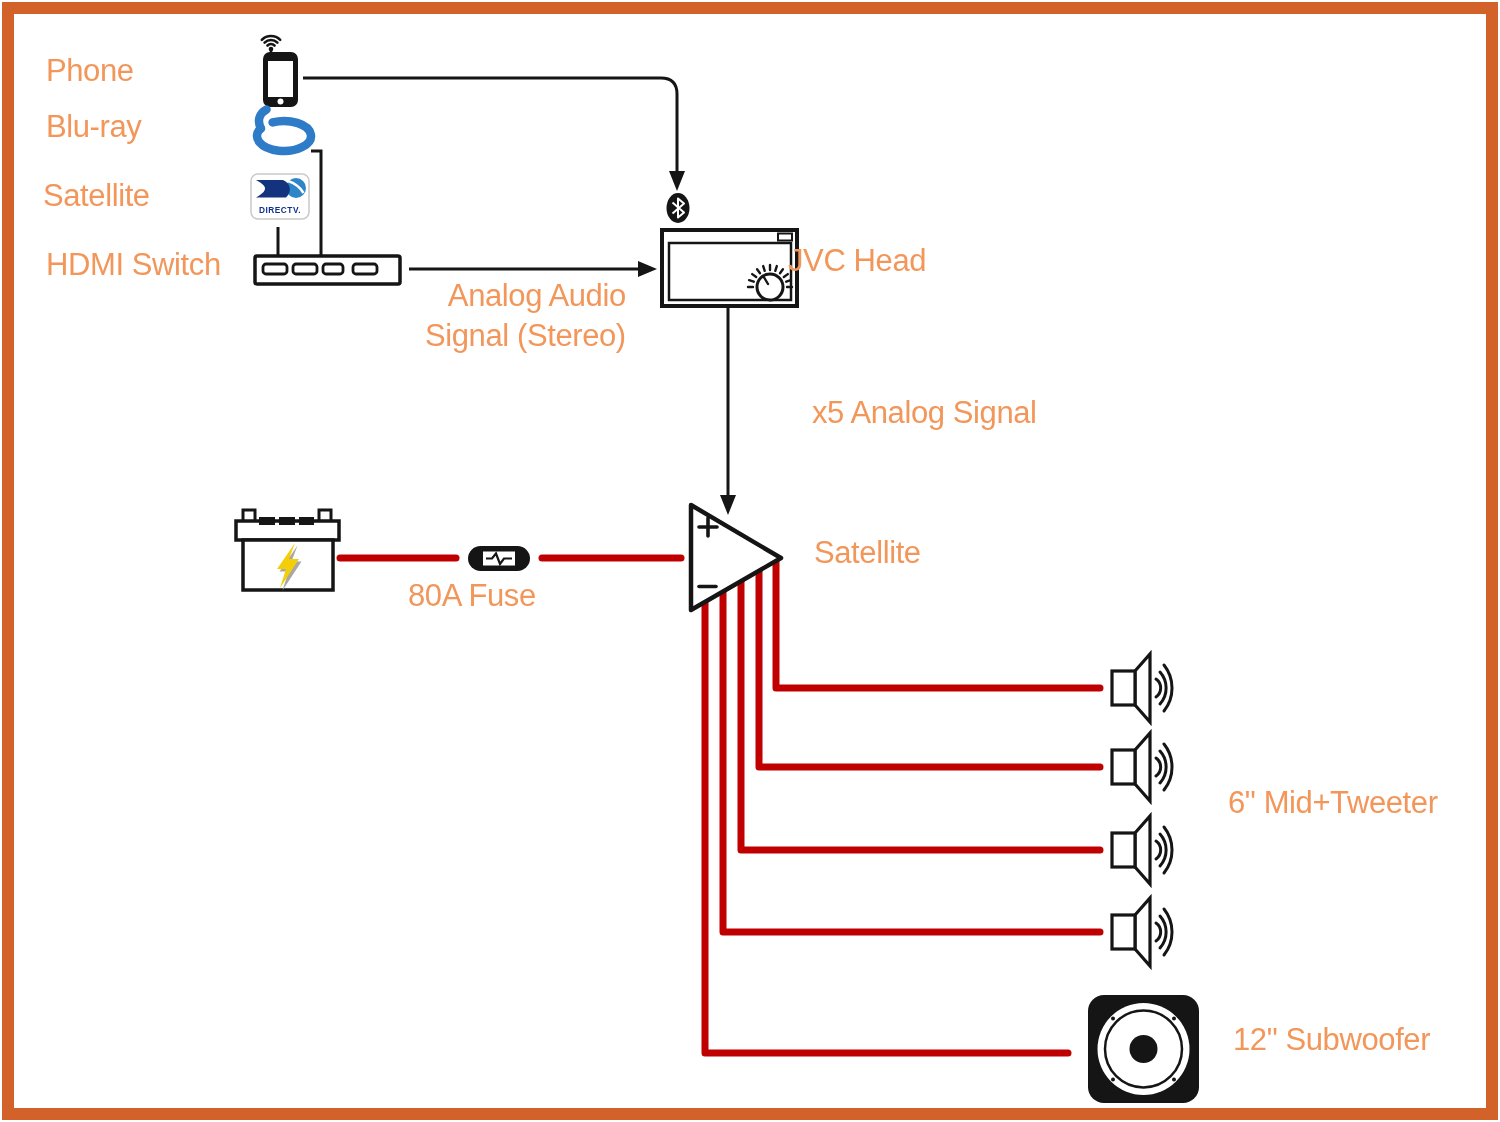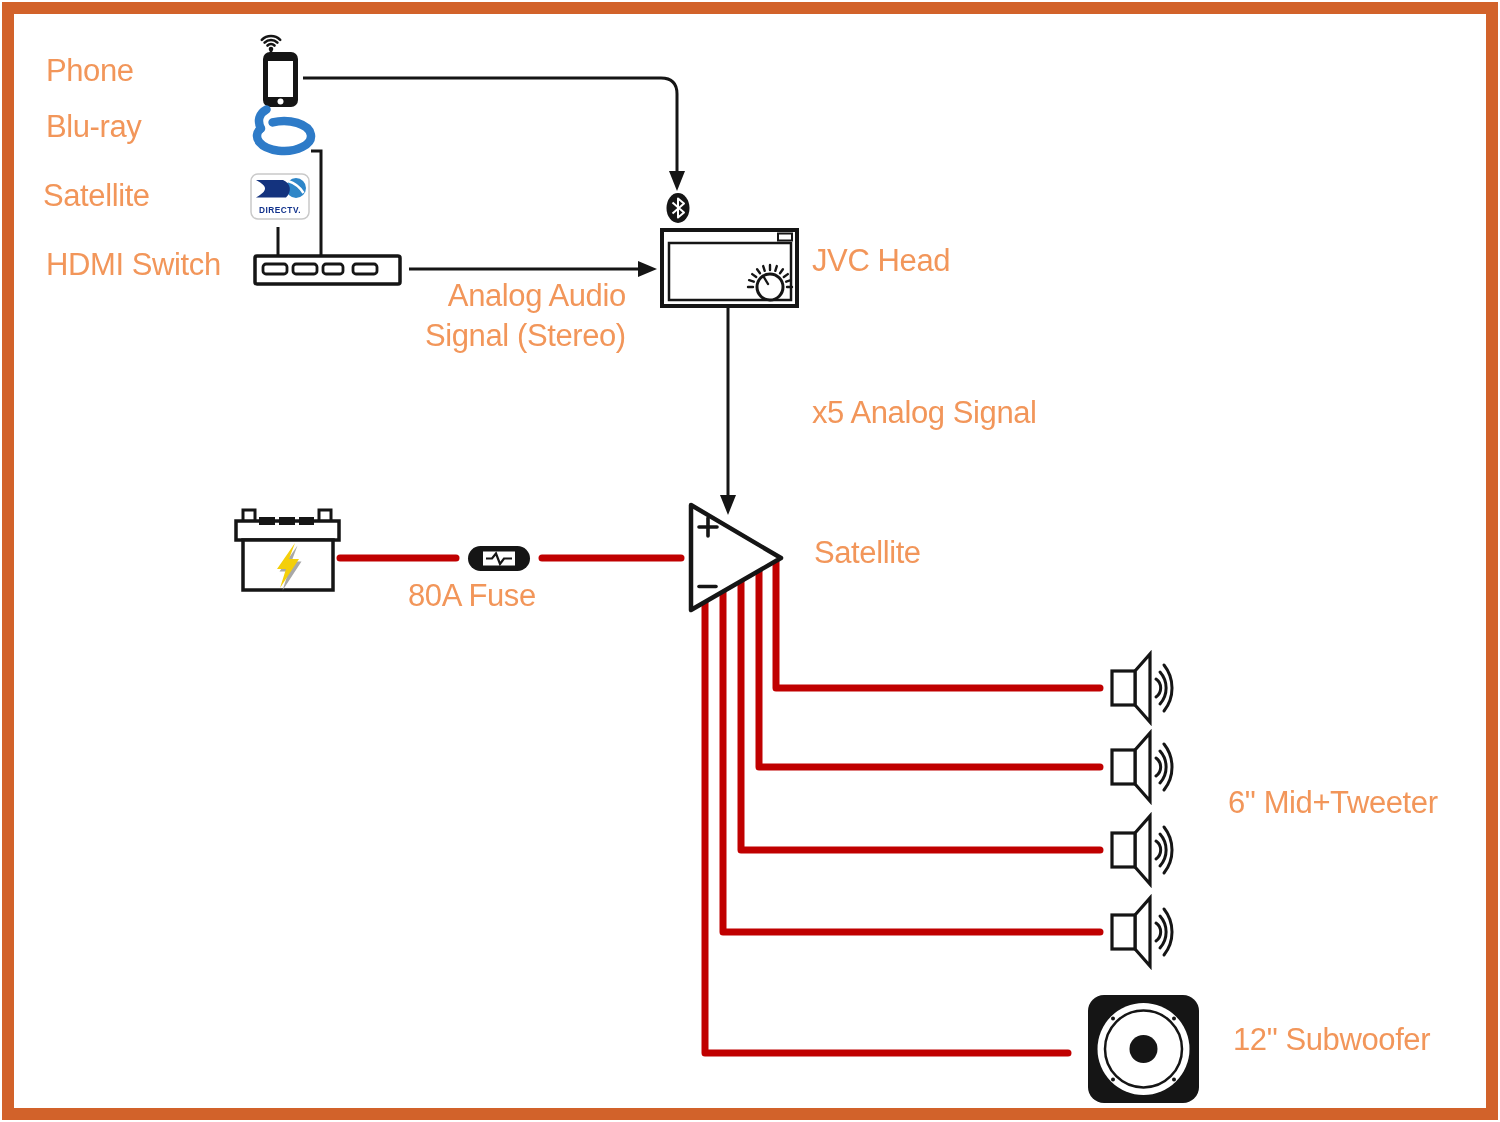--- a/index.html
+++ b/index.html
@@ -193,21 +193,21 @@
       <circle cx="1174" cy="1079.5" r="2" fill="#151515"></circle>
     </g>
   </svg>
 
   <div class="label" style="left:46px;top:52px">Phone</div>
   <div class="label" style="left:46px;top:108px">Blu-ray</div>
   <div class="label" style="left:43px;top:177px">Satellite</div>
   <div class="label lh-wide" style="left:425px;top:276px">Analog Audio
 Signal (Stereo)</div>
   <div class="label" style="left:46px;top:246px">HDMI Switch</div>
-  <div class="label" style="left:812px;top:242px">JVC Head</div>
+  <div class="label" style="left:788px;top:242px">JVC Head</div>
   <div class="label" style="left:812px;top:394px">x5 Analog Signal</div>
   <div class="label" style="left:408px;top:577px">80A Fuse</div>
   <div class="label" style="left:814px;top:534px">Satellite</div>
   <div class="label" style="left:1228px;top:784px">6" Mid+Tweeter</div>
   <div class="label" style="left:1233px;top:1021px">12" Subwoofer</div>
 
   <div class="frame"></div>
 </div>
 
 </body></html>

